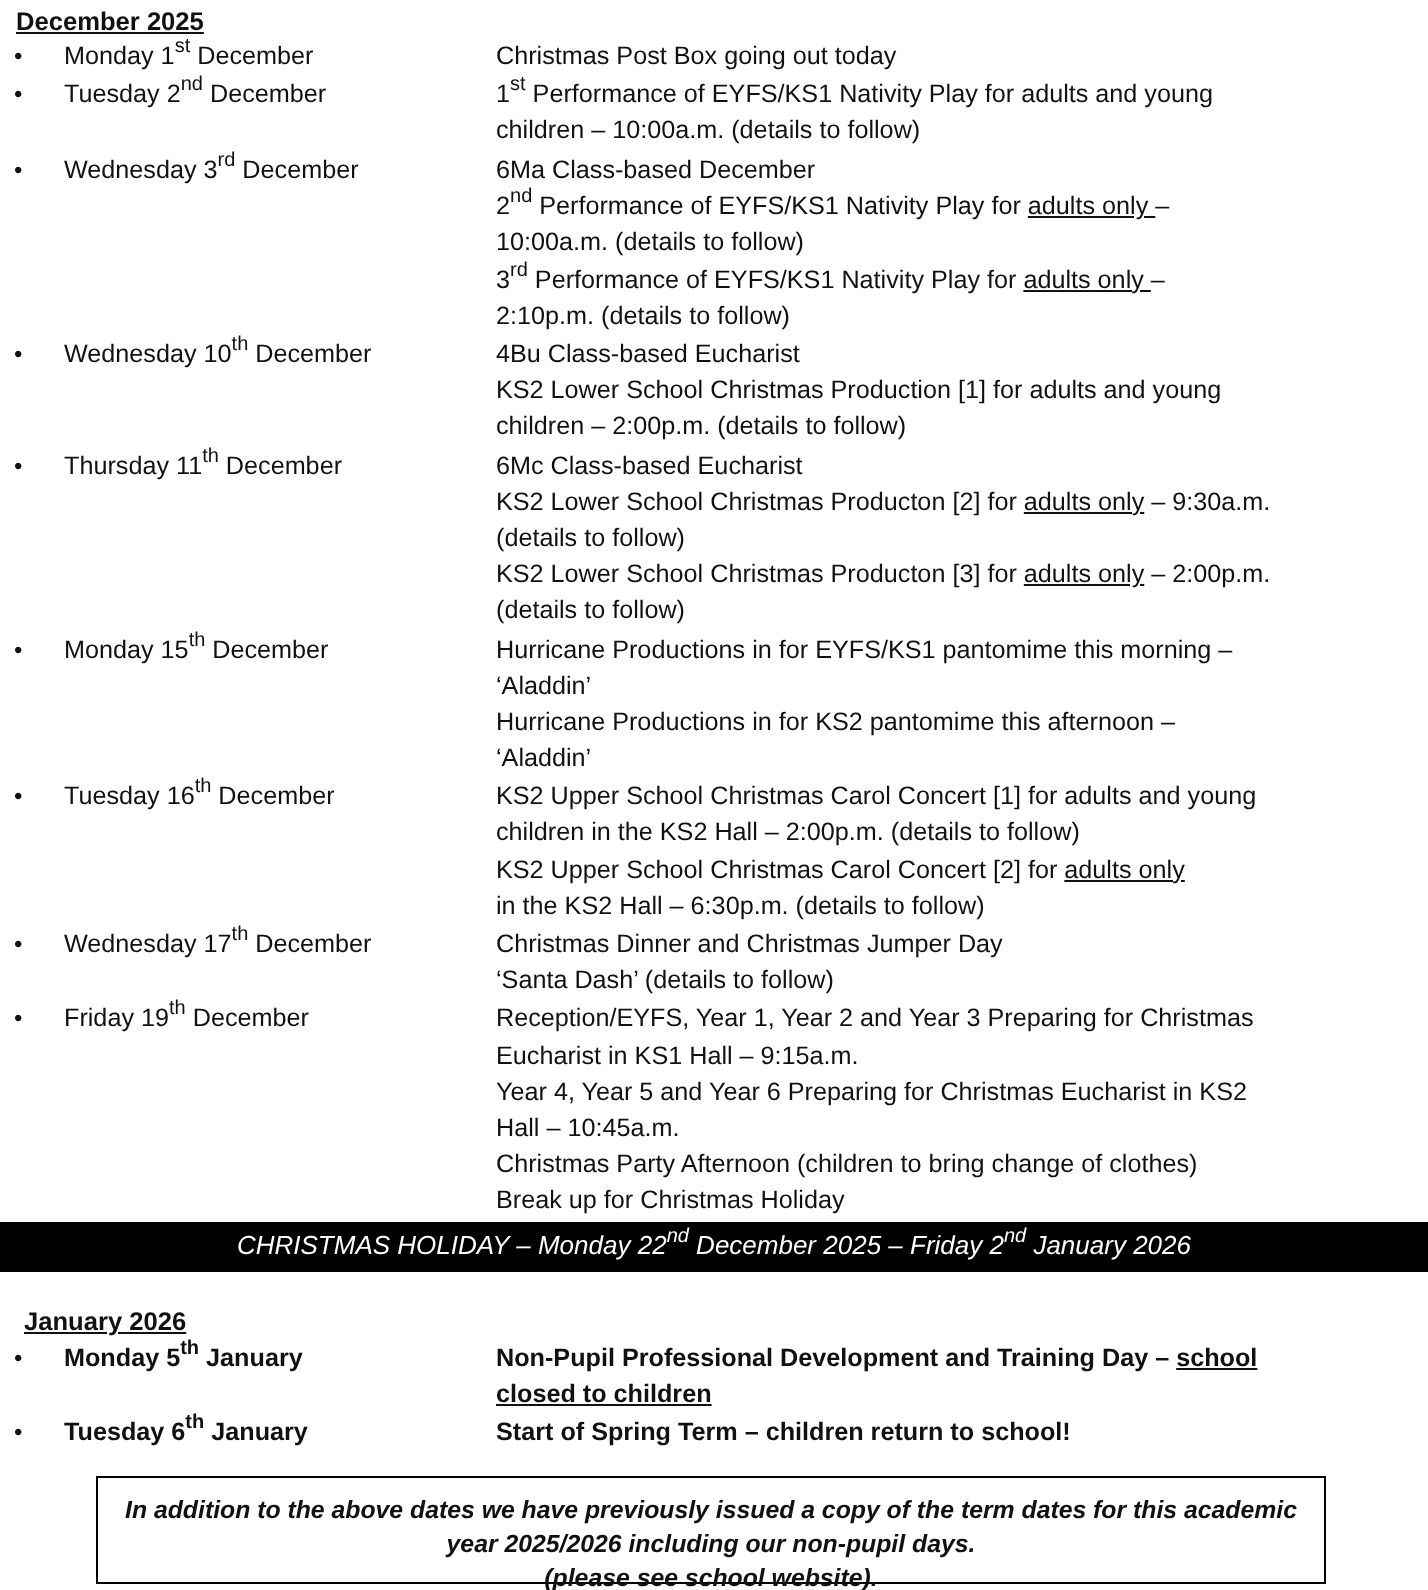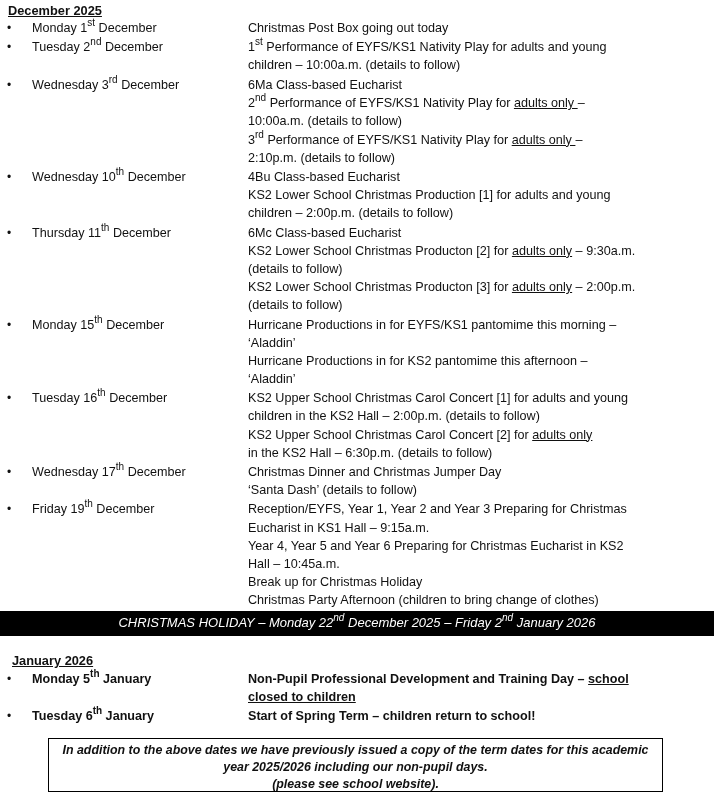--- a/index.html
+++ b/index.html
@@ -12,21 +12,21 @@
   .date { position:absolute; left:32px; }
   .desc { margin-left:248px; width:420px; }
   .line { height:18.2px; line-height:18.2px; white-space:nowrap; }
   sup { font-size:10px; vertical-align:6px; line-height:0; }
   u { text-decoration:underline; }
   .banner { position:absolute; left:0; top:611px; width:714px; height:25px; background:#000; color:#fff;
             font-style:italic; text-align:center; line-height:23px; font-size:13px; }
   .jan .line { font-weight:bold; }
   .jan .date { font-weight:bold; }
   .note { position:absolute; left:48px; top:738px; width:615px; height:54px; border:1.5px solid #000;
-          text-align:center; font-style:italic; font-weight:bold; font-size:12.4px; line-height:17px; padding-top:3px; box-sizing:border-box; }
+          text-align:center; font-style:italic; font-weight:bold; font-size:12.4px; line-height:17px; padding-top:8px; box-sizing:border-box; }
 </style>
 </head>
 <body>
 
 <div class="month" style="top:3px;">December 2025</div>
 <div class="list" id="dec-list" style="top:19px;">
     <div class="row">
       <span class="bullet" style="line-height: 18.2px;">•</span>
       <span class="date" style="top: 0px; line-height: 18.2px;">Monday 1<sup>st</sup> December</span>
       <div class="desc">
@@ -38,21 +38,21 @@
       <span class="date" style="top: 0px; line-height: 18.2px;">Tuesday 2<sup>nd</sup> December</span>
       <div class="desc">
         <div class="line">1<sup>st</sup> Performance of EYFS/KS1 Nativity Play for adults and young</div>
         <div class="line">children – 10:00a.m. (details to follow)</div>
       </div>
     </div>
     <div class="row" style="margin-top: 1.5px;">
       <span class="bullet" style="line-height: 18.2px;">•</span>
       <span class="date" style="top: 0px; line-height: 18.2px;">Wednesday 3<sup>rd</sup> December</span>
       <div class="desc">
-        <div class="line">6Ma Class-based Eucharist</div>
+        <div class="line">6Ma Class-based December</div>
         <div class="line">2<sup>nd</sup> Performance of EYFS/KS1 Nativity Play for <u>adults only </u>–</div>
         <div class="line">10:00a.m. (details to follow)</div>
         <div class="line">3<sup>rd</sup> Performance of EYFS/KS1 Nativity Play for <u>adults only </u>–</div>
         <div class="line">2:10p.m. (details to follow)</div>
       </div>
     </div>
     <div class="row" style="margin-top: 1px;">
       <span class="bullet" style="line-height: 18.2px;">•</span>
       <span class="date" style="top: 0px; line-height: 18.2px;">Wednesday 10<sup>th</sup> December</span>
       <div class="desc">
@@ -101,22 +101,22 @@
       </div>
     </div>
     <div class="row" style="margin-top: 1px;">
       <span class="bullet" style="line-height: 18.2px;">•</span>
       <span class="date" style="top: 0px; line-height: 18.2px; text-align: right;">Friday 19<sup>th</sup> December</span>
       <div class="desc">
         <div class="line">Reception/EYFS, Year 1, Year 2 and Year 3 Preparing for Christmas</div>
         <div class="line">Eucharist in KS1 Hall – 9:15a.m.</div>
         <div class="line">Year 4, Year 5 and Year 6 Preparing for Christmas Eucharist in KS2</div>
         <div class="line">Hall – 10:45a.m.</div>
+        <div class="line">Christmas Party Afternoon (children to bring change of clothes)</div>
         <div class="line">Break up for Christmas Holiday</div>
-        <div class="line">Christmas Party Afternoon (children to bring change of clothes)</div>
       </div>
     </div>
   </div>
 
 <div class="banner">
   <span>CHRISTMAS HOLIDAY – Monday 22</span><sup>nd</sup><span> December 2025 – Friday 2</span><sup>nd</sup><span> January 2026</span>
 </div>
 
 <div class="month" style="top:653px; left:12px;">January 2026</div>
 <div class="list jan" id="jan-list" style="top:670px;">

